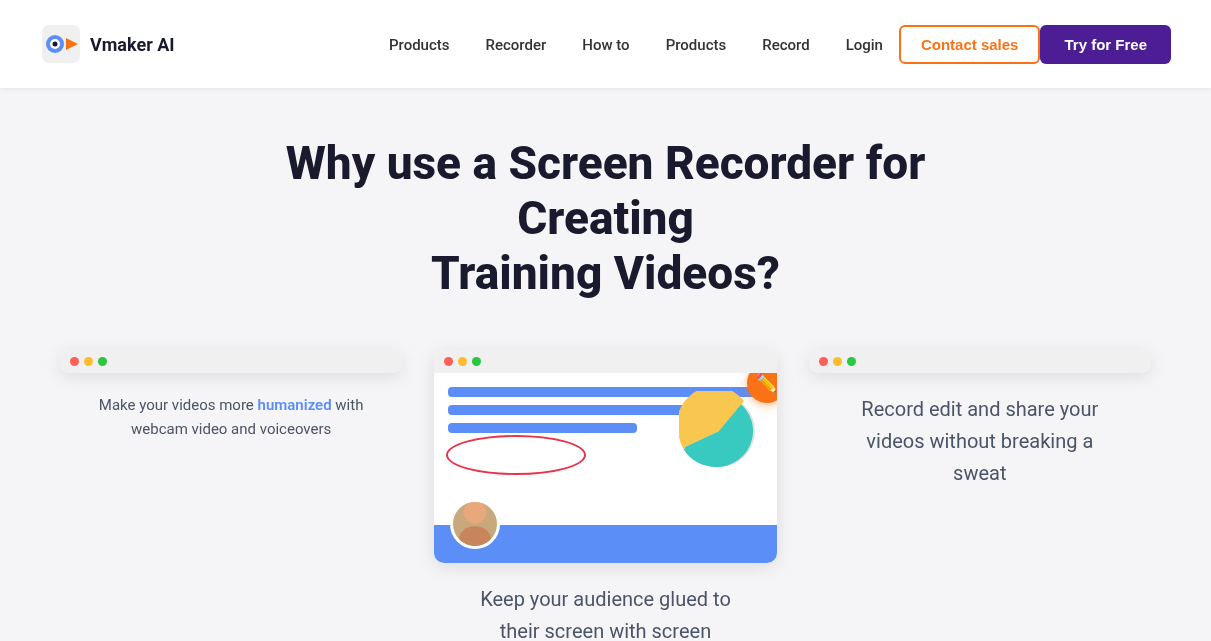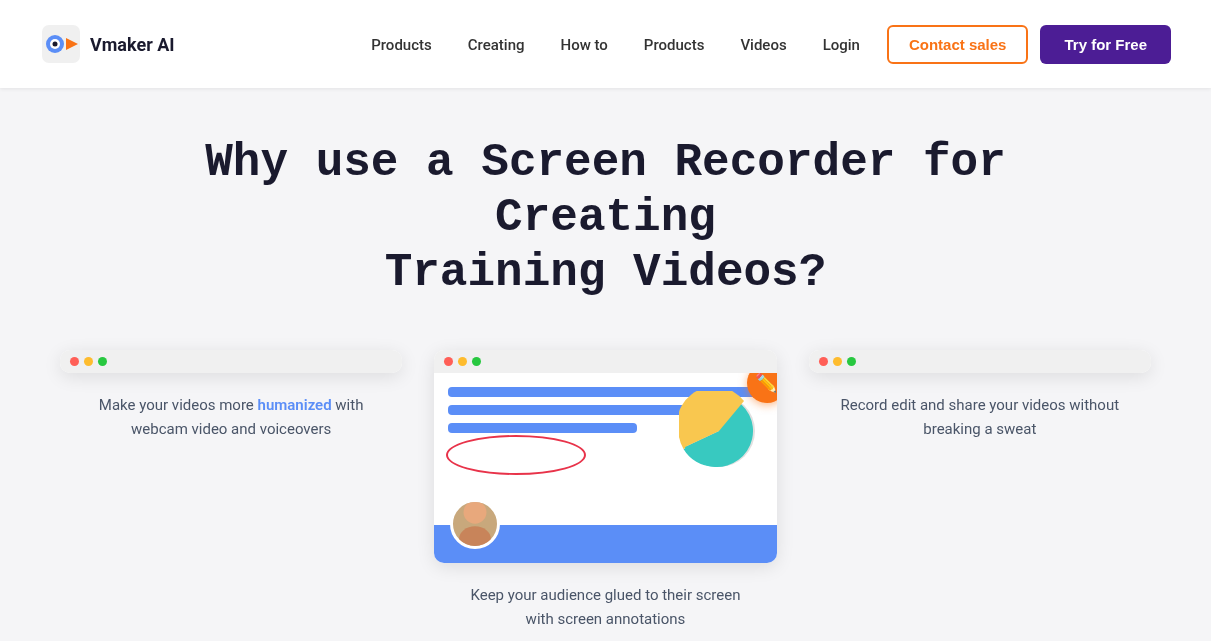--- a/index.html
+++ b/index.html
@@ -29,32 +29,31 @@
     .logo-text {
       font-size: 18px;
       font-weight: 700;
       color: #1a1a2e;
     }
     .nav-links {
       display: flex;
       align-items: flex-start;
       gap: 36px;
       list-style: none;
-      margin-right: 27px;
+      margin-right: 16px;
     }
     .nav-links li a {
       text-decoration: none;
       color: #333;
       font-size: 15px;
       font-weight: 500;
     }
     .nav-actions {
       display: flex;
       align-items: center;
-      gap: 12px;
     }
     .btn-contact {
       border: 2px solid #f97316;
       color: #f97316;
       background: transparent;
       padding: 9px 20px;
       border-radius: 6px;
       font-size: 15px;
       font-weight: 600;
       cursor: pointer;
@@ -73,21 +72,20 @@
     
     main {
       background: #f5f5f7;
       padding: 48px 60px 60px;
     }
 
     
     .heading-section {
       text-align: center;
       margin-bottom: 48px;
-      font-family: Liberation Mono, monospace;
     }
     .page-title {
       font-size: 46px;
       font-weight: 800;
       color: #1a1a2e;
       line-height: 1.2;
       max-width: 820px;
       margin: 0 auto;
     }
 
@@ -238,21 +236,21 @@
       line-height: 1.6;
       color: #4a5568;
       max-width: 280px;
     }
     .card-text strong {
       color: #5b8ef7;
       font-weight: 600;
     }
     .card-text-plain {
       text-align: center;
-      font-size: 15px;
+      font-size: 20px;
       line-height: 1.6;
       color: #4a5568;
       max-width: 280px;
     }
   </style>
 </head>
 <body>
 
 <nav>
   <div class="logo">
@@ -262,24 +260,24 @@
       <rect x="2" y="2" width="38" height="38" rx="7" fill="#f0f0f0"></rect>
       <circle cx="15" cy="21" r="9" fill="#5b8ef7"></circle>
       <circle cx="15" cy="21" r="5" fill="#fff"></circle>
       <circle cx="15" cy="21" r="2.5" fill="#1a1a2e"></circle>
       <path d="M26 15 L38 21 L26 27 Z" fill="#f97316"></path>
     </svg>
     <span class="logo-text">Vmaker AI</span>
   </div>
   <ul class="nav-links">
     <li><a>Products</a></li>
-    <li><a>Creating</a></li>
+    <li><a>Recorder</a></li>
     <li><a>How to</a></li>
     <li><a>Products</a></li>
-    <li><a>Videos</a></li>
+    <li><a>Record</a></li>
     <li><a>Login</a></li>
   </ul>
   <div class="nav-actions">
     <button class="btn-contact">Contact sales</button>
     <button class="btn-try">Try for Free</button>
   </div>
 </nav>
 
 <main>
 

